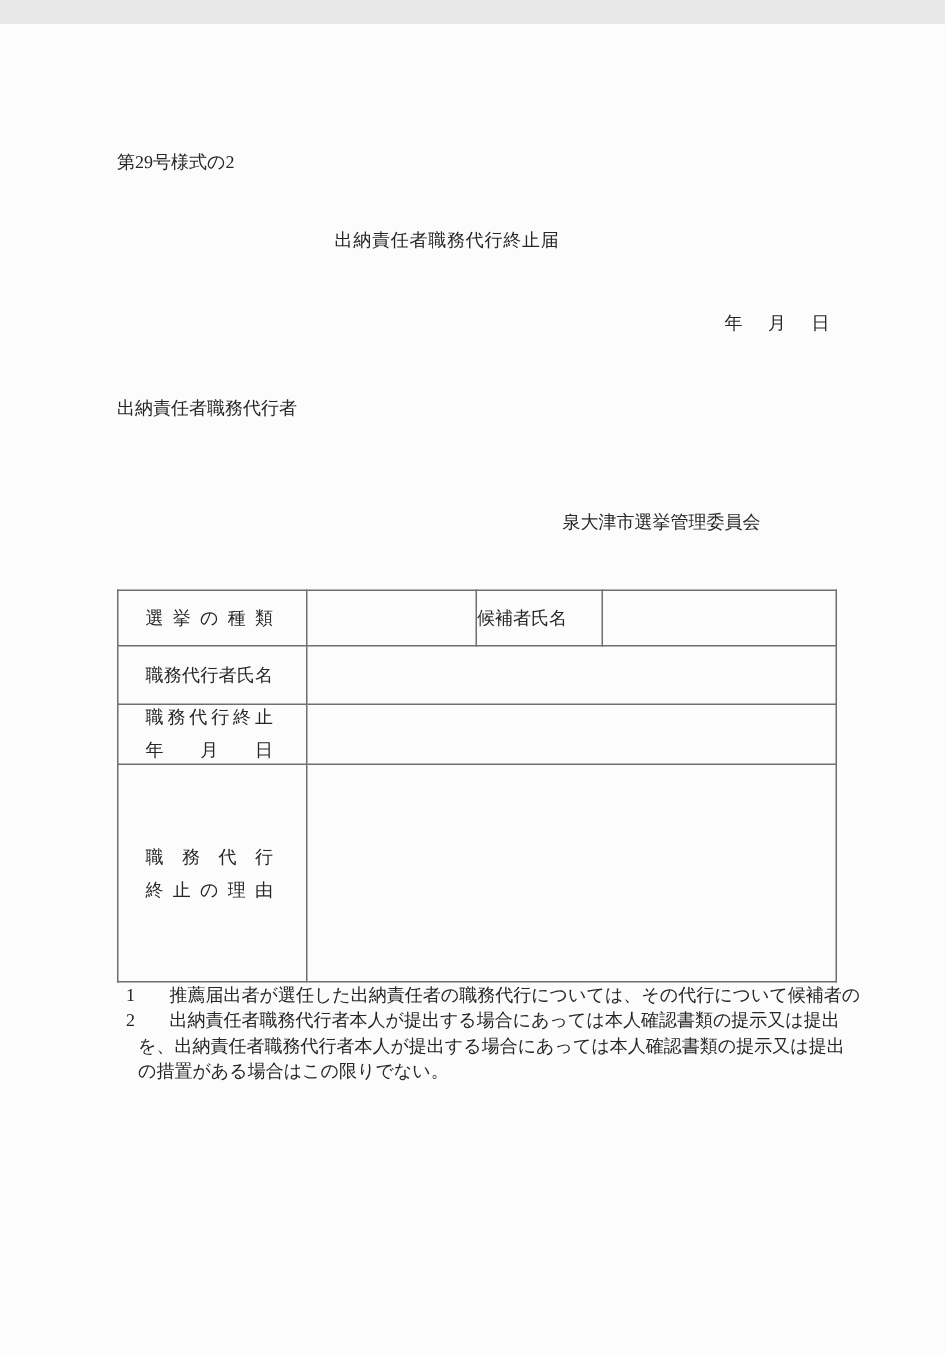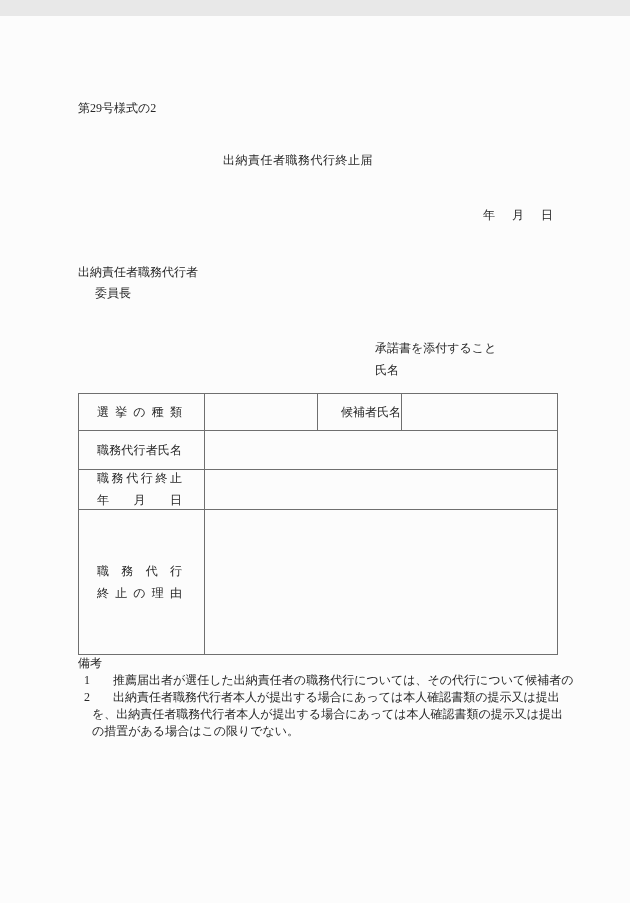--- a/index.html
+++ b/index.html
@@ -22,21 +22,21 @@
   .submitter{left:375px;top:321px;line-height:22px;}
 
   .form-table{left:78px;top:377px;border-collapse:collapse;table-layout:fixed;width:475px;}
   .form-table td{border:1px solid #6f6f6f;vertical-align:middle;padding:0;background:#fcfcfc;}
   .c1{width:125px;} .c2{width:112px;} .c3{width:83px;} .c4{width:155px;}
   .r1{height:37px;} .r2{height:39px;} .r3{height:39px;} .r4{height:145px;}
 
   
   .jl{width:85px;margin-left:18px;display:flex;justify-content:space-between;}
   .jl + .jl{margin-top:5px;}
-  .center-label{text-align:right;}
+  .center-label{text-align:left;}
 
   .remarks{left:78px;top:639px;width:496px;line-height:17px;}
   .remark-item{position:relative;padding-left:14px;}
   .remark-num{position:absolute;left:6px;top:0;}
   .remark-first{text-indent:21px;}
 </style>
 </head>
 <body>
 
 <div class="page">
@@ -46,26 +46,24 @@
   <div class="abs doc-title">出納責任者職務代行終止届</div>
 
   <div class="abs date-line">
     <span>年</span>
     <span>月</span>
     <span>日</span>
   </div>
 
   <div class="abs addressee">
     <div>出納責任者職務代行者</div>
-    <div class="chair">委員長</div>
   </div>
 
   <div class="abs submitter">
-    <div>承諾書を添付すること</div>
-    <div>氏名</div>
+    <div>泉大津市選挙管理委員会</div>
   </div>
 
   <table class="abs form-table">
     <tbody>
         <tr class="r1">
       <td class="c1">
         <div class="jl">
               <span>選</span>
               <span>挙</span>
               <span>の</span>
@@ -124,21 +122,20 @@
               <span>理</span>
               <span>由</span>
             </div>
       </td>
       <td colspan="3"></td>
     </tr>
   </tbody>
     </table>
 
   <div class="abs remarks">
-    <div>備考</div>
 
     <div class="remark-item">
       <span class="remark-num">1</span>
       <div class="remark-first">推薦届出者が選任した出納責任者の職務代行については、その代行について候補者の</div>
     </div>
 
     <div class="remark-item">
       <span class="remark-num">2</span>
       <div class="remark-first">出納責任者職務代行者本人が提出する場合にあっては本人確認書類の提示又は提出</div>
       <div>を、出納責任者職務代行者本人が提出する場合にあっては本人確認書類の提示又は提出</div>

